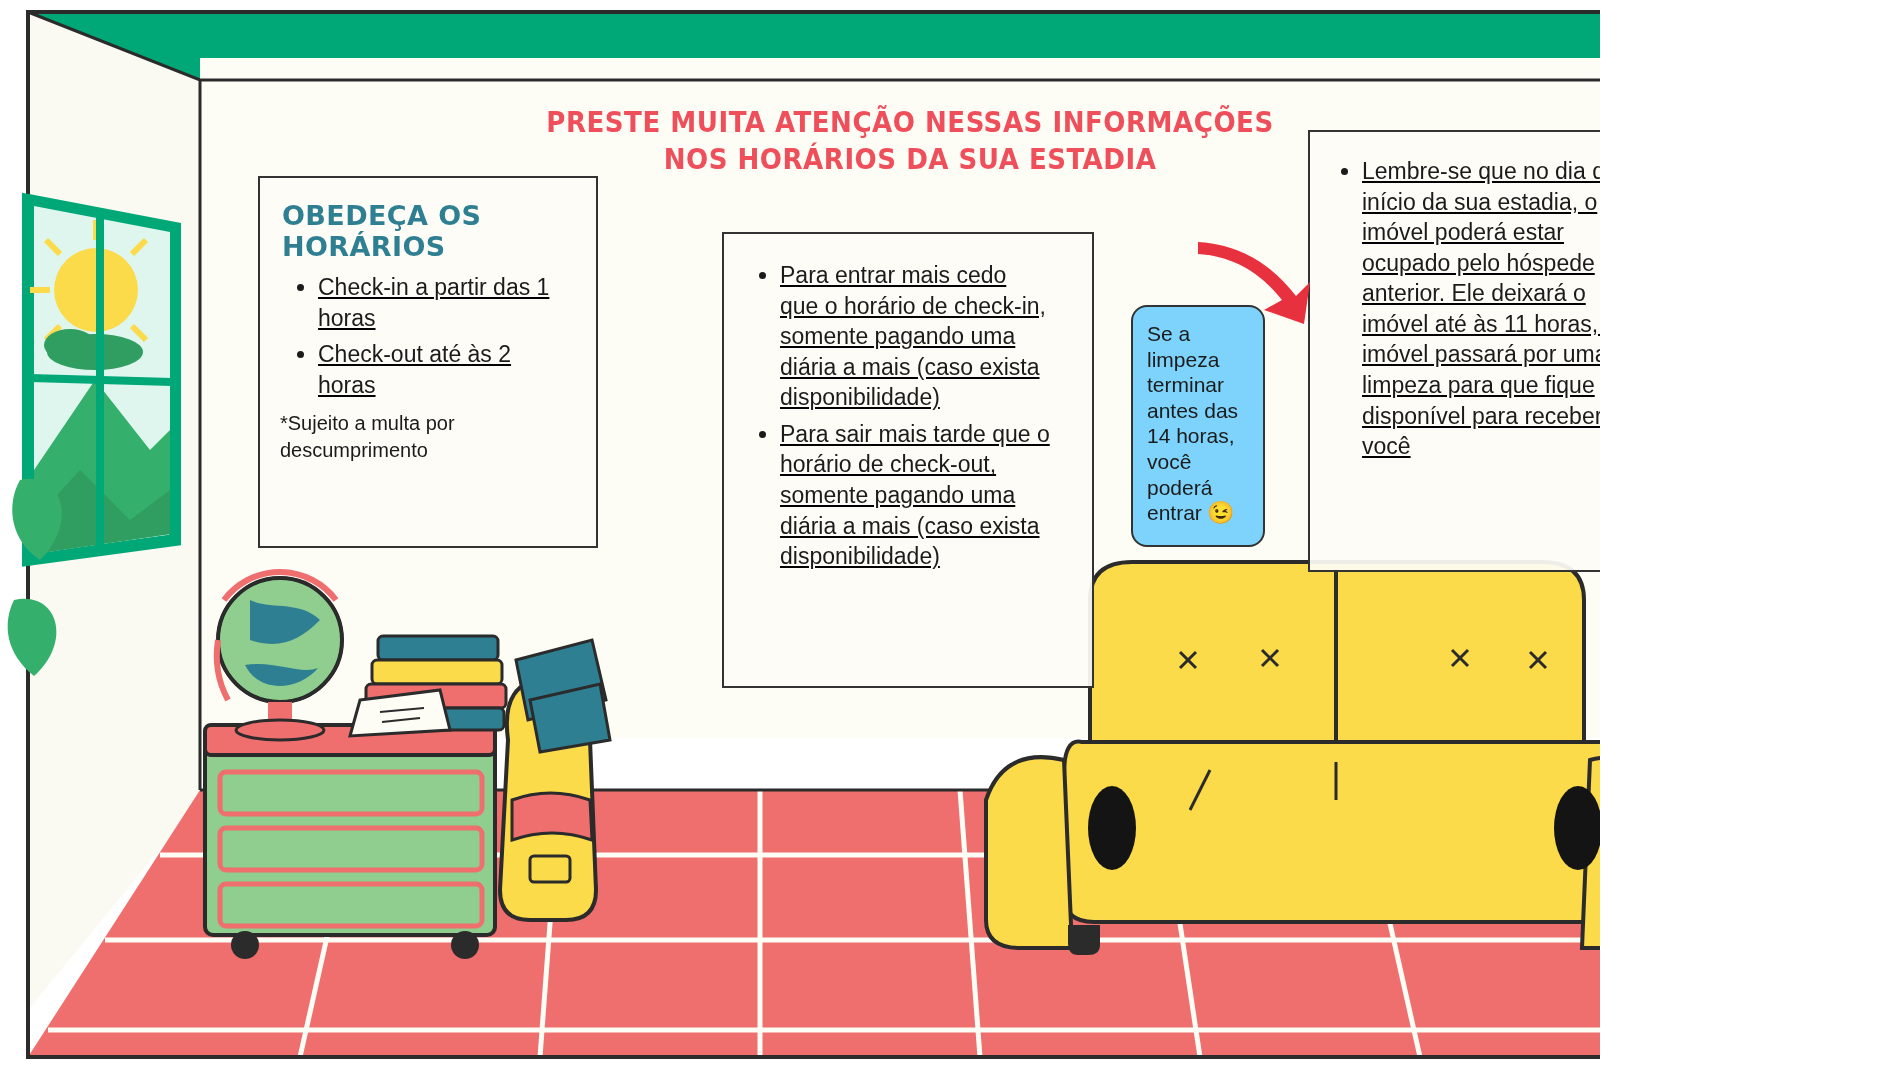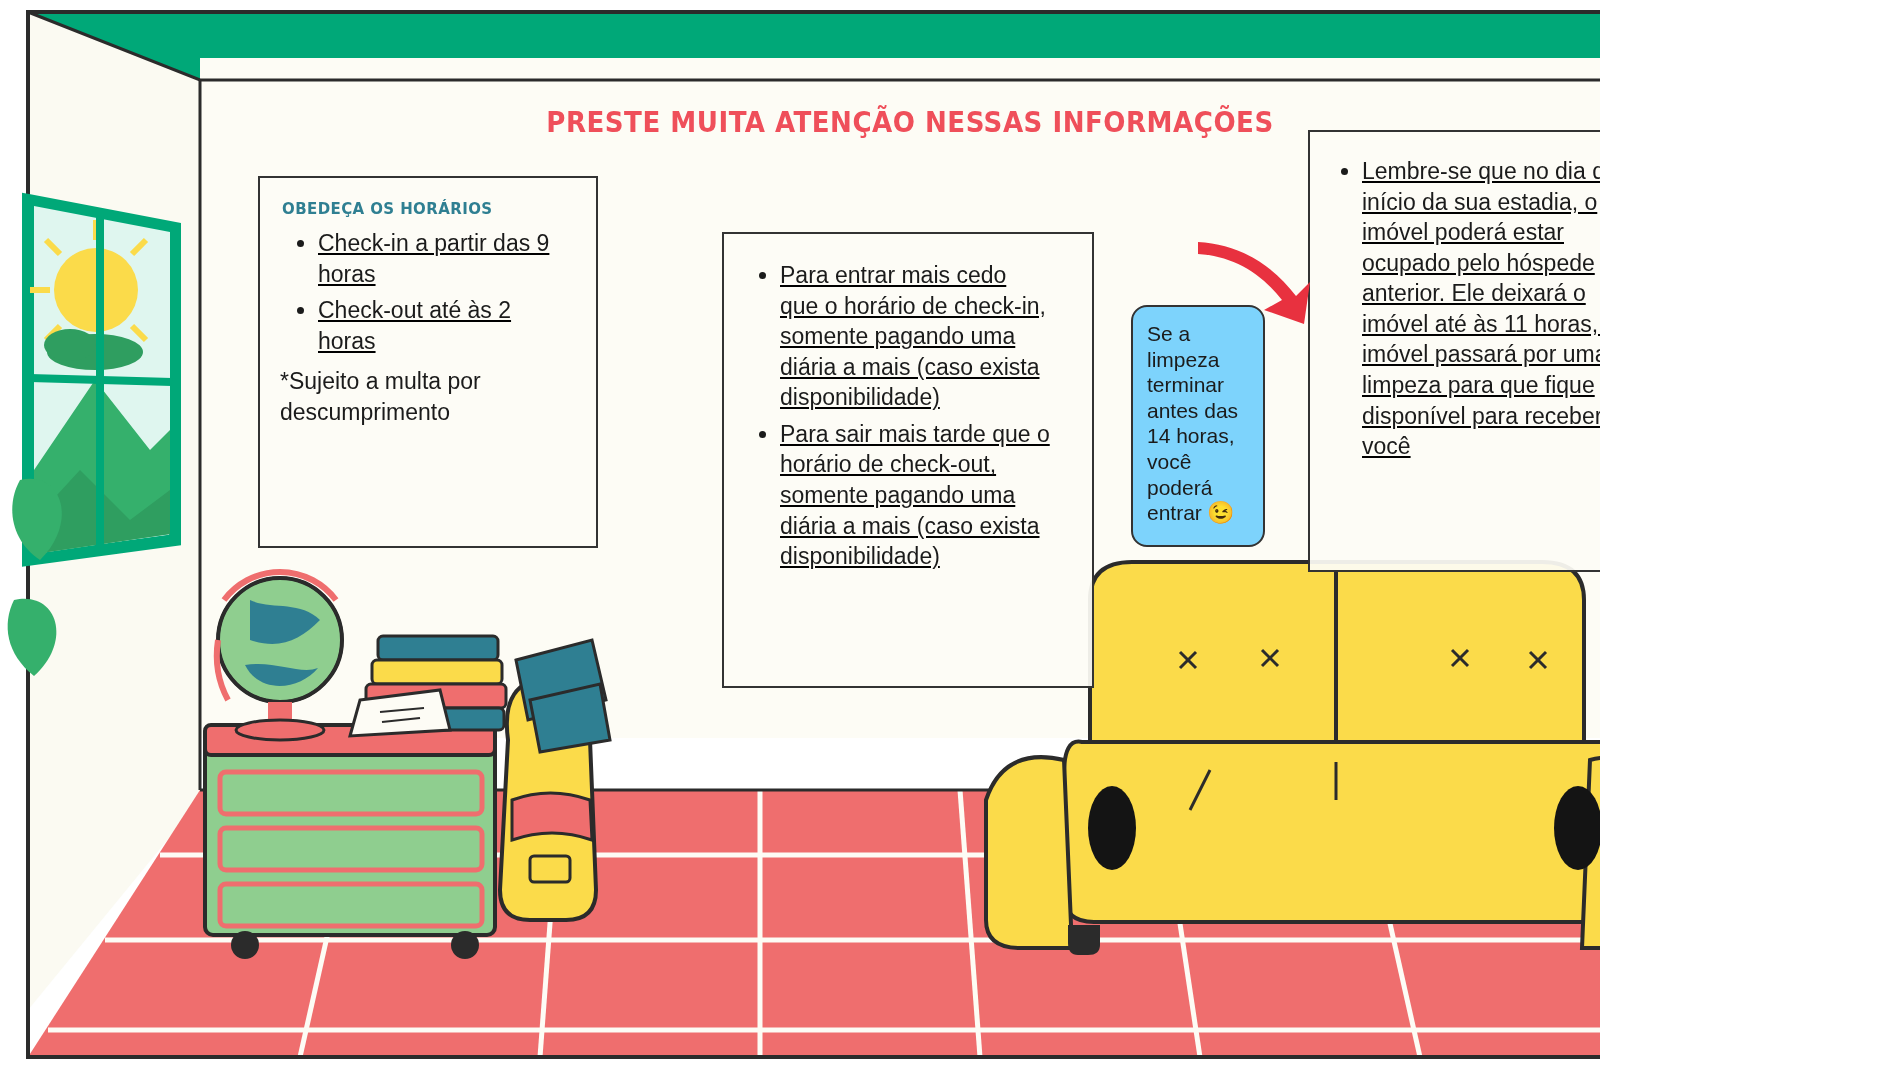--- a/index.html
+++ b/index.html
@@ -55,21 +55,21 @@
   .card-left {
     left: 258px;
     top: 176px;
     width: 340px;
     height: 372px;
     padding: 22px 20px 16px 20px;
   }
   .card-left .heading {
     color: #2f7f92;
     font-weight: bold;
-    font-size: 15px;
+    font-size: 27px;
     letter-spacing: 0.4px;
     text-transform: uppercase;
     margin: 0 0 10px 2px;
     font-family: "DejaVu Sans", sans-serif;
   }
   .card-center {
     left: 722px;
     top: 232px;
     width: 372px;
     height: 456px;
@@ -89,21 +89,21 @@
     list-style: disc;
     text-decoration: underline;
   }
   ul.bullets li {
     font-size: 23px;
     line-height: 1.33;
     color: #1b1b1b;
     margin-bottom: 6px;
   }
   .note {
-    font-size: 23px;
+    font-size: 20px;
     line-height: 1.33;
     color: #1b1b1b;
     margin-top: 10px;
   }
 
   
   .callout {
     position: absolute;
     left: 1131px;
     top: 305px;
@@ -270,26 +270,27 @@
       <path d="M1800,842 q10,-70 44,-110" fill="none" stroke="#35b06c" stroke-width="6"></path>
       <path d="M1772,700 q-90,-60 -110,-10 q30,60 110,10 Z" fill="#7fbf4f" stroke="#2b2b2b" stroke-width="3"></path>
       <path d="M1780,646 q-70,-104 -10,-122 q60,18 34,116 Z" fill="#7fbf4f" stroke="#2b2b2b" stroke-width="3"></path>
       <path d="M1826,712 q96,-56 72,-112 q-68,14 -84,104 Z" fill="#7fbf4f" stroke="#2b2b2b" stroke-width="3"></path>
       <path d="M1836,790 q92,-20 96,24 q-66,42 -100,-8 Z" fill="#7fbf4f" stroke="#2b2b2b" stroke-width="3"></path>
     </g>
   </svg>
 
   <div class="title-block">
     <span class="title-line">Preste muita atenção nessas informações</span>
+    <span class="title-line">nos horários da sua estadia</span>
   </div>
 
   <div class="card card-left">
     <div class="heading">Obedeça os horários</div>
     <ul class="bullets">
-      <li>Check-in a partir das 9 horas</li>
+      <li>Check-in a partir das 1 horas</li>
       <li>Check-out até às 2 horas</li>
     </ul>
     <div class="note">*Sujeito a multa por descumprimento</div>
   </div>
 
   <div class="card card-center">
     <ul class="bullets">
       <li>Para entrar mais cedo que o horário de check-in, somente pagando uma diária a mais (caso exista disponibilidade)</li>
       <li>Para sair mais tarde que o horário de check-out, somente pagando uma diária a mais (caso exista disponibilidade)</li>
     </ul>

